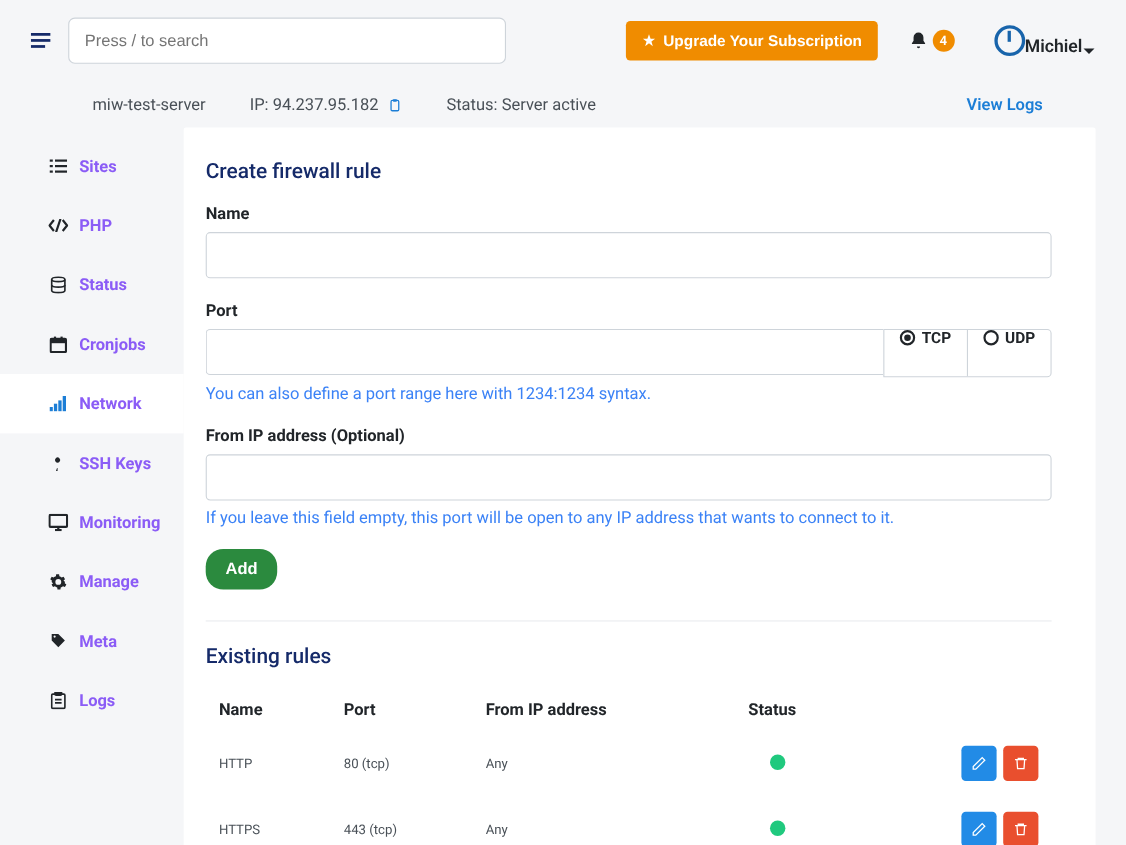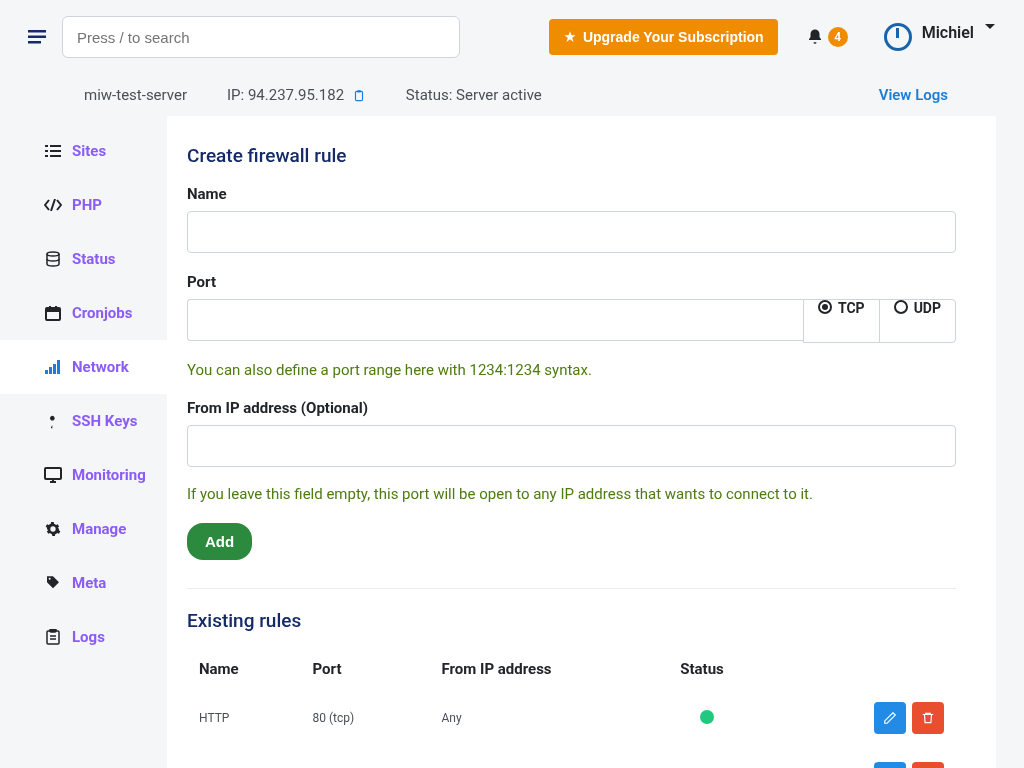--- a/index.html
+++ b/index.html
@@ -5,21 +5,21 @@
 *{box-sizing:border-box;margin:0;padding:0}
 body{font-family:-apple-system,BlinkMacSystemFont,"Segoe UI",Roboto,sans-serif;background:#f5f6f8;color:#212529;font-size:14px}
 .topbar{display:flex;align-items:center;padding:16px 28px;gap:16px}
 .hamburger{font-size:18px;color:#152a69;cursor:pointer;font-weight:bold}
 .search-input{flex:0 0 398px;height:42px;border:1px solid #ced4da;border-radius:6px;padding:0 14px;font-size:15px;color:#6c757d;background:#fff}
 .spacer{flex:1}
 .upgrade-btn{background:#f08c00;color:#fff;border:none;border-radius:4px;padding:10px 14px;font-size:14px;font-weight:600;cursor:pointer;display:flex;align-items:center;gap:6px}
 .bell-wrap{display:flex;align-items:center;gap:4px;cursor:pointer;margin-left:12px}
 .bell-icon{font-size:18px;color:#212529}
 .badge{background:#f08c00;color:#fff;border-radius:50%;width:20px;height:20px;display:flex;align-items:center;justify-content:center;font-size:12px;font-weight:600}
-.user-wrap{display:flex;align-items:flex-start;gap:10px;cursor:pointer;margin-left:20px}
+.user-wrap{display:flex;align-items:flex-end;cursor:pointer;margin-left:20px}
 .power-icon{width:28px;height:28px;border:3px solid #1864ab;border-radius:50%;display:flex;align-items:center;justify-content:center;position:relative}
 .power-icon::before{content:"";width:3px;height:10px;background:#1864ab;position:absolute;top:2px}
 .user-name{font-weight:600;font-size:16px;color:#212529}
 .chevron-down{font-size:12px;color:#212529}
 .server-bar{display:flex;align-items:flex-end;padding:12px 28px 12px 84px;gap:40px;font-size:15px;color:#495057}
 .server-bar .item{flex:0 0 auto}
 .server-bar .logs-link{margin-left:auto;color:#1c7ed6;font-weight:600;cursor:pointer;padding-right:48px}
 .clipboard-icon{color:#1c7ed6;margin-left:4px;cursor:pointer}
 .layout{display:flex}
 .sidebar{width:167px;flex-shrink:0;padding-top:8px}
@@ -32,21 +32,21 @@
 .form-label{font-weight:700;font-size:15px;margin-bottom:8px;display:block}
 .form-row{margin-bottom:20px}
 .text-input{width:100%;height:42px;border:1px solid #ced4da;border-radius:4px;padding:0 12px;font-size:15px}
 .port-row{display:flex}
 .port-row .text-input{border-top-right-radius:0;border-bottom-right-radius:0;border-right:none}
 .radio-group{display:flex;border:1px solid #ced4da;border-top-right-radius:4px;border-bottom-right-radius:4px}
 .radio-btn{padding:0 14px;height:42px;display:flex;align-items:flex-start;gap:6px;font-weight:700;cursor:pointer;border-left:1px solid #ced4da}
 .radio-btn:first-child{border-left:none}
 .radio-circle{width:14px;height:14px;border:2px solid #212529;border-radius:50%;display:inline-flex;align-items:center;justify-content:center}
 .radio-circle.checked::after{content:"";width:6px;height:6px;background:#212529;border-radius:50%}
-.help-text{color:#4d7c0f;font-size:15px;margin-top:18px}
+.help-text{color:#3b82f6;font-size:15px;margin-top:6px}
 .add-btn{background:#2b8a3e;color:#fff;border:none;border-radius:16px;padding:10px 18px;font-weight:600;font-size:15px;cursor:pointer}
 .divider{border:none;border-top:1px solid #e9ecef;margin:28px 0 20px}
 .table{width:100%;border-collapse:collapse}
 .table th{text-align:left;font-weight:700;padding:10px 12px;font-size:15px}
 .table td{padding:14px 12px;font-size:12px;color:#495057}
 .status-dot{width:14px;height:14px;background:#20c97e;border-radius:50%;display:inline-block;margin-left:20px}
 .row-actions{display:flex;gap:6px;justify-content:flex-end}
 .icon-btn{width:32px;height:32px;border:none;border-radius:4px;display:flex;align-items:center;justify-content:center;cursor:pointer;color:#fff}
 .icon-btn.edit{background:#228be6}
 .icon-btn.delete{background:#e94f2e}

